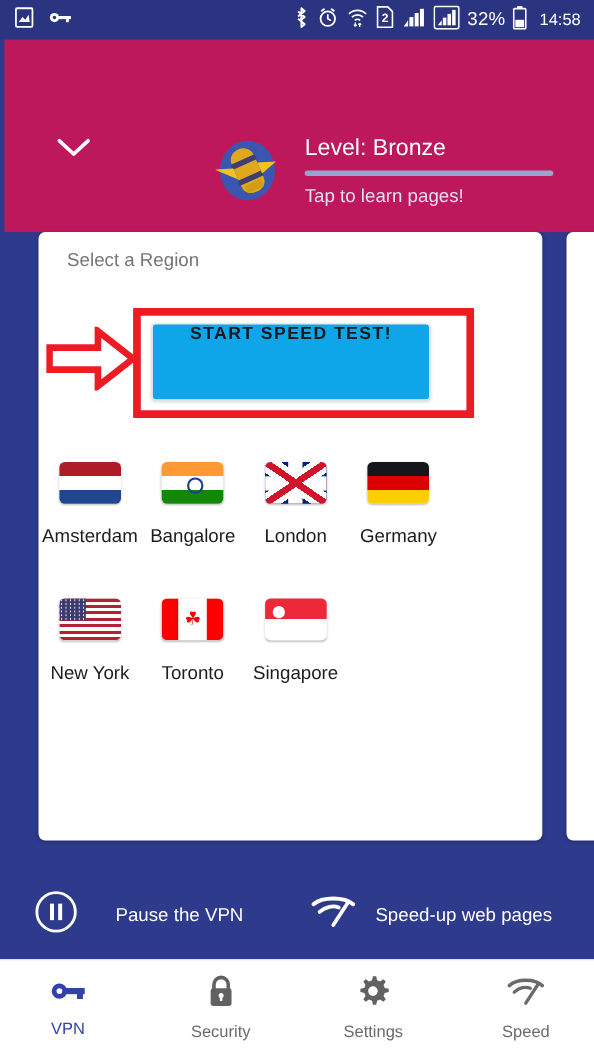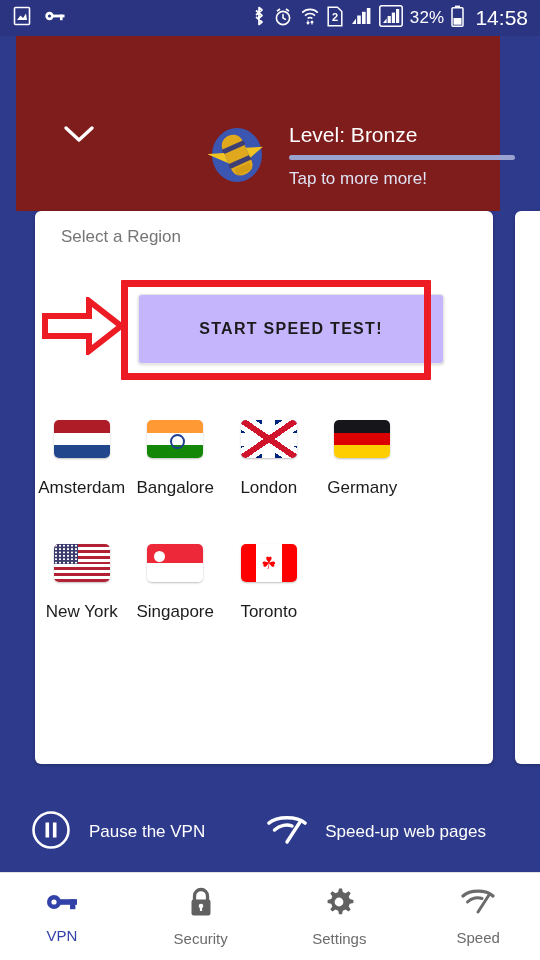--- a/index.html
+++ b/index.html
@@ -25,29 +25,29 @@
     padding: 0 12px;
   }
   .sb-left { display: flex; align-items: center; gap: 12px; }
   .sb-right { display: flex; align-items: center; gap: 7px; margin-left: auto; }
   .sb-ico { display: block; }
   .sb-pct {
     color: #ffffff; font-size: 17px; letter-spacing: .2px;
     font-family: "Liberation Sans", sans-serif;
   }
   .sb-clock {
-    color: #ffffff; font-size: 21px; margin-left: 4px;
+    color: #ffffff; font-size: 15px; margin-left: 4px;
     font-family: "Liberation Sans", sans-serif;
   }
 
   
   .header {
-    position: absolute; top: 36px; left: 16px;
-    width: 484px; height: 175px;
-    background: #7f1d1d;
+    position: absolute; top: 36px; left: 4px;
+    width: 536px; height: 175px;
+    background: #be185d;
   }
   .chev {
     position: absolute; left: 45px; top: 80px;
     width: 36px; height: 36px;
     display: flex; align-items: center; justify-content: center;
     cursor: pointer;
   }
   .mascot {
     position: absolute; left: 192px; top: 90px;
     width: 58px; height: 58px;
@@ -90,26 +90,26 @@
     box-shadow: 0 1px 4px rgba(0,0,0,.22);
   }
   .card-title {
     position: absolute; left: 26px; top: 16px;
     color: #757575; font-size: 17px;
     font-family: "Liberation Sans", sans-serif;
   }
   .speed-btn {
     position: absolute;
     left: 103px; top: 83px;
-    width: 306px; height: 70px;
-    background: #c4b5fd;
+    width: 253px; height: 70px;
+    background: #0ea5e9;
     border: 1px solid #e6e6e6;
     border-radius: 4px;
     box-shadow: 0 1px 3px rgba(0,0,0,.16);
-    display: flex; align-items: center; justify-content: center;
+    display: flex; justify-content: center;
     cursor: pointer;
   }
   .speed-btn-label {
     color: #1b1b1b; font-size: 16px; font-weight: bold;
     letter-spacing: 1.3px;
     font-family: "Liberation Sans", sans-serif;
     white-space: nowrap;
   }
 
   
@@ -217,21 +217,21 @@
 
   
   .actions {
     position: absolute; left: 0; top: 795px;
     width: 540px; height: 73px;
     display: flex; align-items: center;
   }
   .action {
     display: flex; align-items: center; cursor: pointer;
   }
-  .action.a1 { margin-left: 31px; }
+  .action.a1 { margin-left: 31px; gap: 16px; }
   .action.a2 { margin-left: 62px; }
   .action-label {
     color: #ffffff; font-size: 17px; margin-left: 18px;
     font-family: "Liberation Sans", sans-serif;
     white-space: nowrap;
   }
 
   
   .bottomnav {
     position: absolute; left: 0; bottom: 0;
@@ -353,21 +353,21 @@
           <path d="M18 22 L2 16 L18 33 Z" fill="#f0c323"></path>
           <path d="M40 26 L56 32 L40 37 Z" fill="#f0c323"></path>
           <rect x="21" y="41" width="16" height="7" fill="#d49c14"></rect>
         </g>
       </svg>
     </div>
 
     <div class="level-block">
       <div class="level-title">Level: Bronze</div>
       <div class="level-bar"></div>
-      <div class="level-sub">Tap to more more!</div>
+      <div class="level-sub">Tap to learn pages!</div>
     </div>
   </div>
 
   <div class="card-peek"></div>
 
   <div class="card">
     <div class="card-title">Select a Region</div>
 
     <div class="speed-btn">
       <span class="speed-btn-label">START SPEED TEST!</span>
@@ -398,27 +398,27 @@
 
       <div class="region">
         <span class="flag f-us">
             <span class="stripes"></span>
             <span class="canton"></span>
           </span>
         <span class="region-label">New York</span>
       </div>
 
       <div class="region">
+        <span class="flag f-ca"></span>
+        <span class="region-label">Toronto</span>
+      </div>
+
+      <div class="region">
         <span class="flag f-sg"></span>
         <span class="region-label">Singapore</span>
-      </div>
-
-      <div class="region">
-        <span class="flag f-ca"></span>
-        <span class="region-label">Toronto</span>
       </div>
 
     </div>
   </div>
 
   <div class="anno-box"></div>
   <div class="anno-arrow">
     <svg width="82" height="58" viewBox="0 0 82 58">
       <path d="M3 19 L47 19 L47 4 L79 29 L47 54 L47 39 L3 39 Z" fill="#ffffff" stroke="#ed1c24" stroke-width="6" stroke-linejoin="miter"></path>
     </svg>

